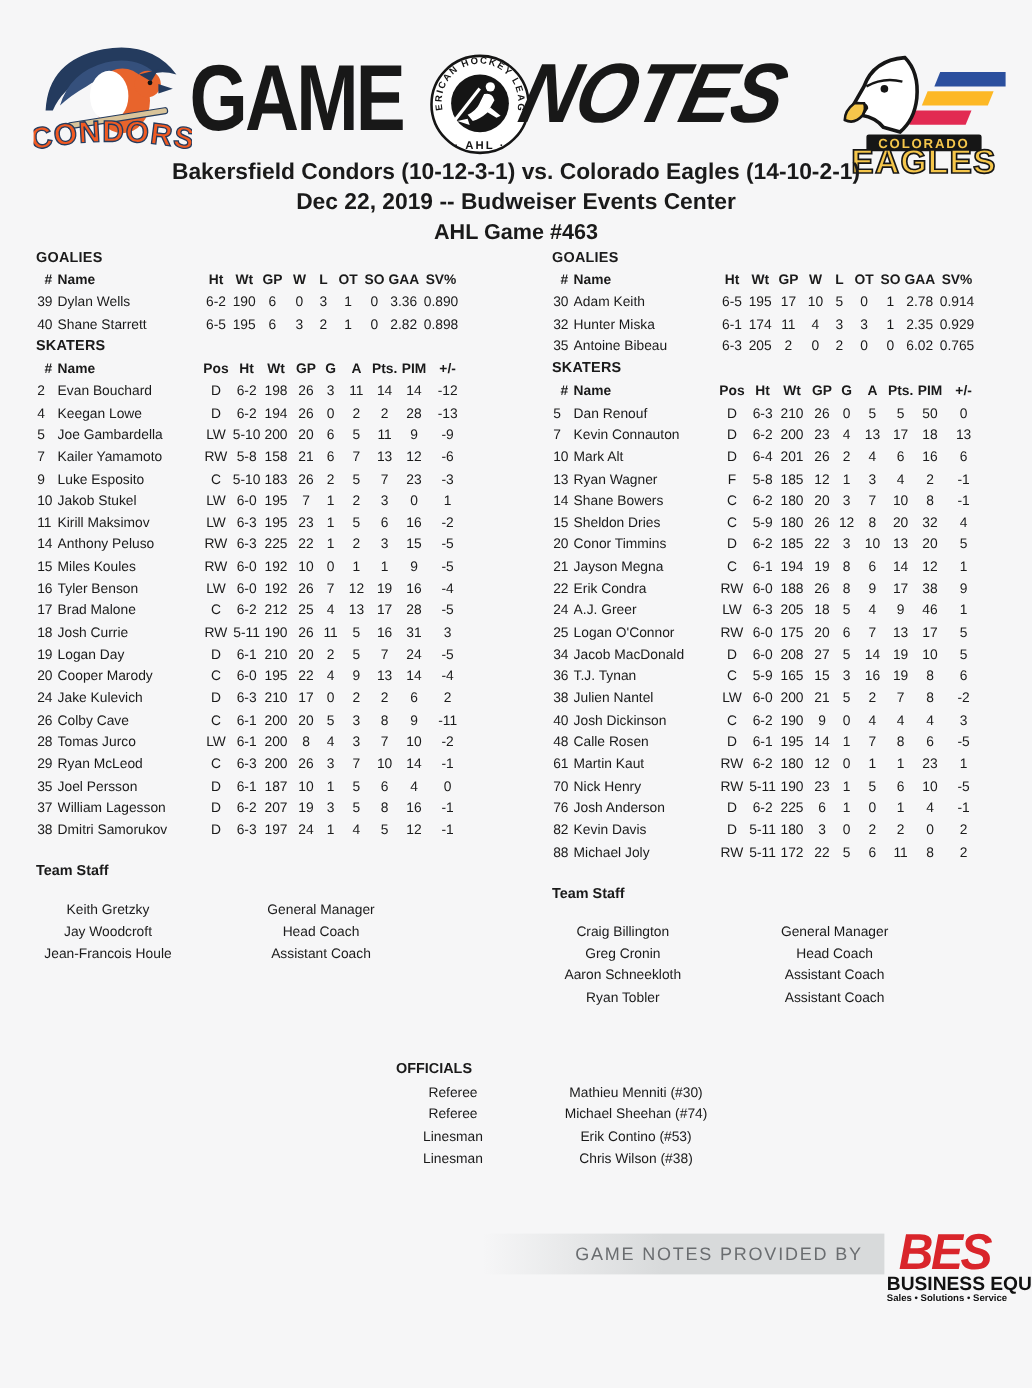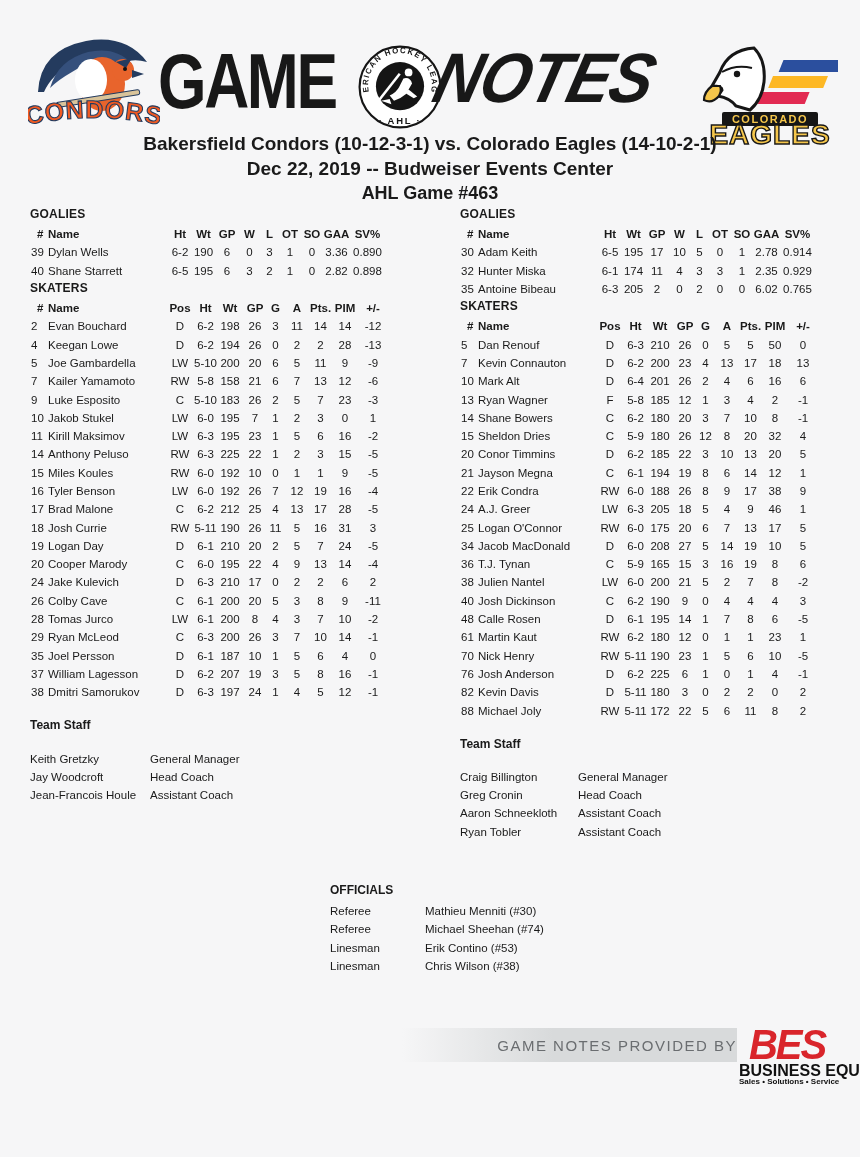--- a/index.html
+++ b/index.html
@@ -33,33 +33,33 @@
   table.stats { border-collapse:collapse; table-layout:fixed; font-size:11.5px; }
   table.stats th, table.stats td { height:18.3px; padding:0; text-align:center; font-weight:normal; white-space:nowrap; overflow:hidden; }
   table.stats th { font-weight:bold; }
   table.stats th:nth-child(2), table.stats td:nth-child(2) { text-align:left; }
   table.stats td:nth-child(1) { text-align:left; padding-left:1px; }
   table.stats th:nth-child(1) { text-align:left; padding-left:7px; }
   table.goalies { width:355px; }
   table.skaters { width:357px; }
   .staff-heading { font-size:12px; font-weight:bold; margin-top:16px; line-height:16px; }
   table.plain { border-collapse:collapse; table-layout:fixed; font-size:11.5px; margin-top:16px; }
-  table.plain td { height:18.3px; padding:0; text-align:left; white-space:nowrap; }
+  table.plain td { height:18.3px; padding:0; text-align:center; white-space:nowrap; }
   
   .officials { position:absolute; left:330px; top:882px; width:320px; }
   .officials .staff-heading { margin-top:0; }
   .officials table.plain { margin-top:4px; }
   
   .footer-bar {
     position:absolute; left:402px; top:1028px; width:335px; height:34px;
     background:linear-gradient(to right, rgba(216,218,219,0), var(--footer_bar,#d8dadb) 45%);
     display:flex; align-items:center; justify-content:flex-end;
   }
   .footer-bar .provided {
-    font-size:15px; letter-spacing:1.5px; color:var(--footer_text,#6a6d70); padding-right:0; white-space:nowrap;
+    font-size:15px; letter-spacing:1.5px; color:var(--footer_text,#6a6d70); padding-right:18px; white-space:nowrap;
   }
   .bes { position:absolute; left:739px; top:1024px; width:96px; text-align:center; }
   .bes .bes-name {
     font-size:40px; font-weight:900; font-style:italic; color:var(--bes_red,#d9252b);
     line-height:40px; letter-spacing:-2px; transform:scaleY(1.05); display:inline-block;
   }
   .bes .bes-line1 { font-size:16px; font-weight:900; color:#111; line-height:12px; margin-top:1px; white-space:nowrap; }
   .bes .bes-line2 { font-size:8px; font-weight:bold; color:#111; line-height:10px; white-space:nowrap; }
   svg text { font-family:"Liberation Sans","DejaVu Sans",sans-serif; }
 </style>

